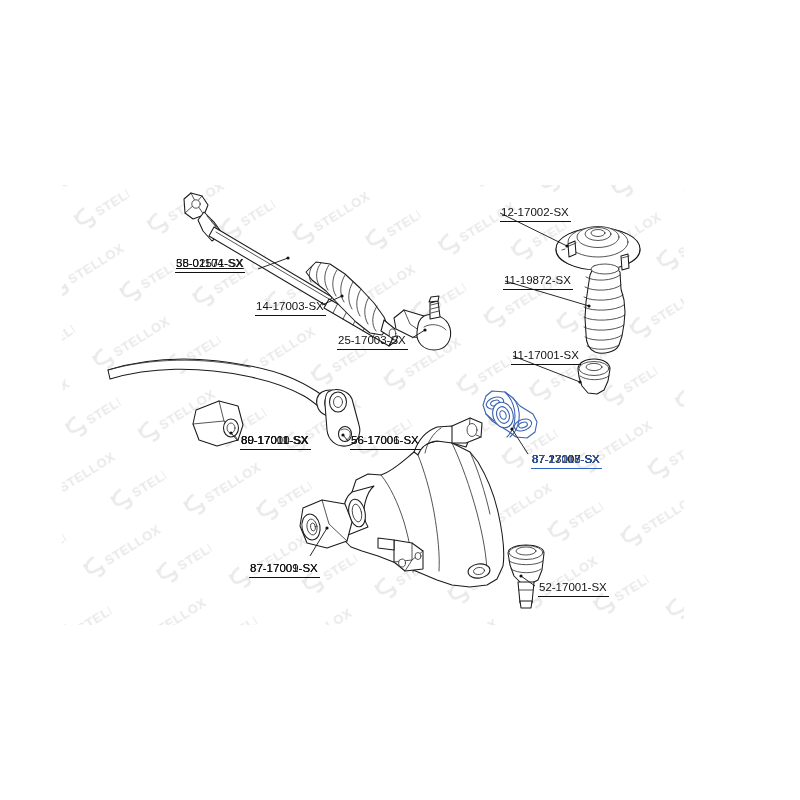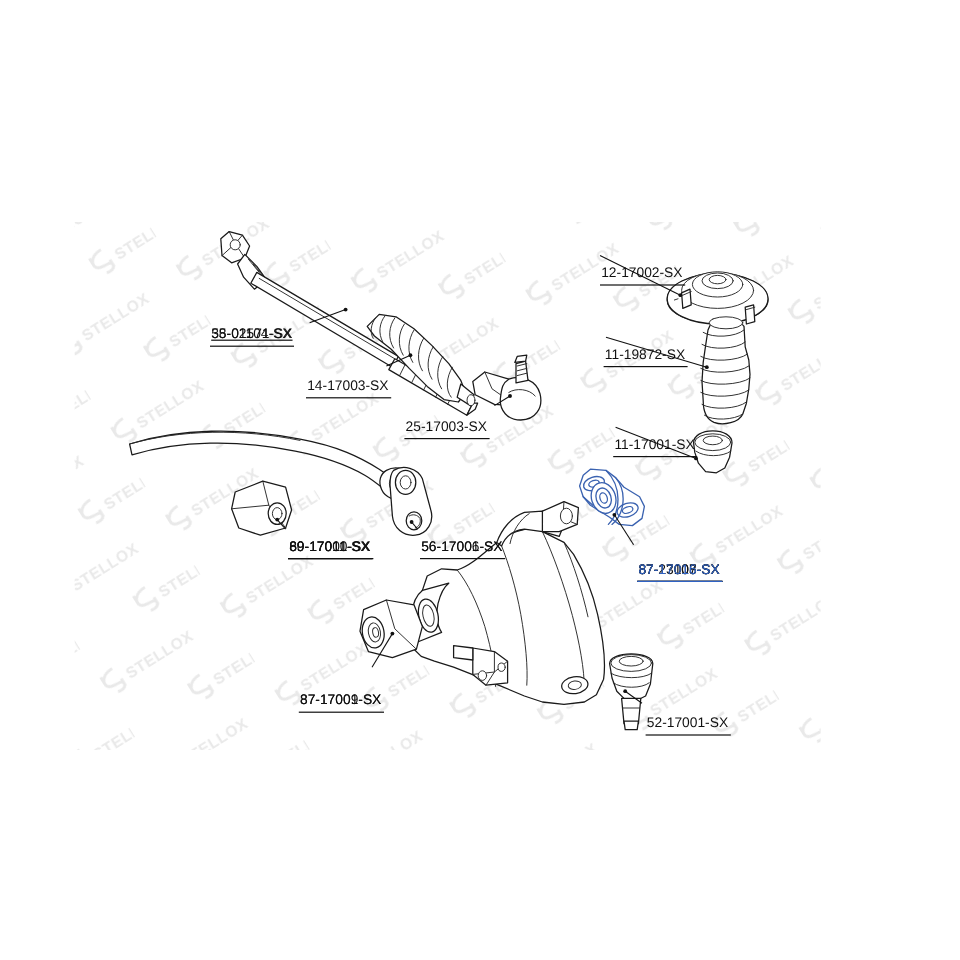--- a/index.html
+++ b/index.html
@@ -73,21 +73,20 @@
     position: absolute;
     font-family: "Liberation Sans", sans-serif;
     font-size: 11.5px;
     color: #111111;
     white-space: nowrap;
     padding: 0 2px 16px 1px;
     border-bottom: 1px solid #111111;
     line-height: 15px;
     height: 15px;
     box-sizing: border-box;
-    margin-top: 16px;
   }
   .lbl-row.blue {
     color: #2f62c4;
     border-bottom-color: #2f62c4;
   }
   .lbl-group { position: absolute; }
 </style>
 </head>
 <body>
 

